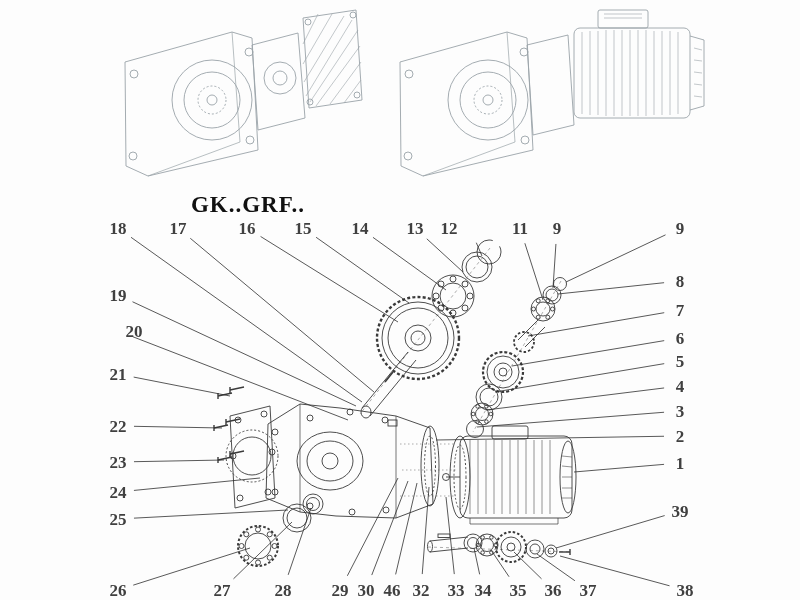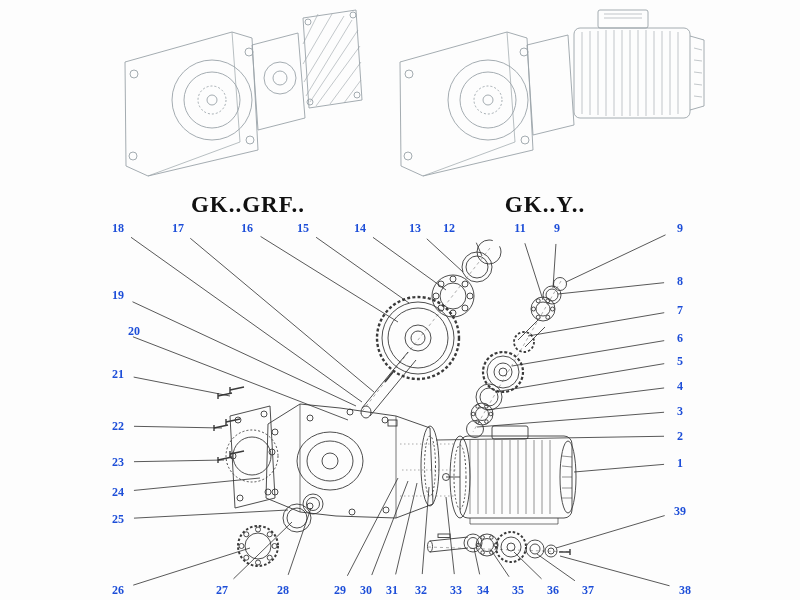--- a/index.html
+++ b/index.html
@@ -1,22 +1,22 @@
 <!DOCTYPE html>
 <html><head>
 <meta charset="utf-8">
 <style>
   html,body{margin:0;padding:0;background:#fdfdfd;}
   #stage{position:relative;width:776px;height:600px;background:#fdfdfd;overflow:hidden;
          font-family:"Liberation Serif","DejaVu Serif",serif;}
   #artwork{position:absolute;left:0;top:0;}
   .title{position:absolute;transform:translate(-50%,-50%);font-weight:bold;font-size:23px;
          letter-spacing:1px;color:#111;white-space:nowrap;}
-  .callout{position:absolute;transform:translate(-50%,-50%);font-weight:bold;font-size:12px;
-           color:#1d4ed8;line-height:1;}
+  .callout{position:absolute;transform:translate(-50%,-50%);font-weight:bold;font-size:17px;
+           color:#404040;line-height:1;}
   #leader-lines line{stroke:#2f2f2f;stroke-width:0.8;}
 </style>
 </head>
 <body>
 
 <div id="stage">
 
   <svg id="artwork" width="800" height="600" viewBox="0 0 800 600">
 
     <g fill="none" stroke="#9aa3a8" stroke-width="0.9">
@@ -296,21 +296,20 @@
         <line x1="422.2389869011328" y1="574.0480436479152" x2="429" y2="487"></line>
         <line x1="454.2894303021277" y1="574.0917018097874" x2="446" y2="497"></line>
         <line x1="479.647534580306" y1="574.3551613747615" x2="474" y2="548"></line>
         <line x1="509.048434319983" y1="576.7384212147896" x2="491" y2="550"></line>
         <line x1="541.5403265896814" y1="578.8341643694331" x2="514" y2="552"></line>
         <line x1="574.9285141877638" y1="580.7730688384215" x2="537" y2="554"></line>
       </g>
   </svg>
 
   <div class="title" style="left:248px;top:205px;">GK..GRF..</div>
-  <div class="title" style="left:545px;top:205px;">GK..Y..</div>
 
   <div id="callout-layer">
       <div class="callout" style="left: 118px; top: 228px;">18</div>
       <div class="callout" style="left: 178px; top: 228px;">17</div>
       <div class="callout" style="left: 247px; top: 228px;">16</div>
       <div class="callout" style="left: 303px; top: 228px;">15</div>
       <div class="callout" style="left: 360px; top: 228px;">14</div>
       <div class="callout" style="left: 415px; top: 228px;">13</div>
       <div class="callout" style="left: 449px; top: 228px;">12</div>
       <div class="callout" style="left: 520px; top: 228px;">11</div>
@@ -331,21 +330,21 @@
       <div class="callout" style="left: 118px; top: 374px;">21</div>
       <div class="callout" style="left: 118px; top: 426px;">22</div>
       <div class="callout" style="left: 118px; top: 462px;">23</div>
       <div class="callout" style="left: 118px; top: 492px;">24</div>
       <div class="callout" style="left: 118px; top: 519px;">25</div>
       <div class="callout" style="left: 118px; top: 590px;">26</div>
       <div class="callout" style="left: 222px; top: 590px;">27</div>
       <div class="callout" style="left: 283px; top: 590px;">28</div>
       <div class="callout" style="left: 340px; top: 590px;">29</div>
       <div class="callout" style="left: 366px; top: 590px;">30</div>
-      <div class="callout" style="left: 392px; top: 590px;">31</div>
+      <div class="callout" style="left: 392px; top: 590px;">46</div>
       <div class="callout" style="left: 421px; top: 590px;">32</div>
       <div class="callout" style="left: 456px; top: 590px;">33</div>
       <div class="callout" style="left: 483px; top: 590px;">34</div>
       <div class="callout" style="left: 518px; top: 590px;">35</div>
       <div class="callout" style="left: 553px; top: 590px;">36</div>
       <div class="callout" style="left: 588px; top: 590px;">37</div>
     </div>
 </div>
 
 </body></html>

